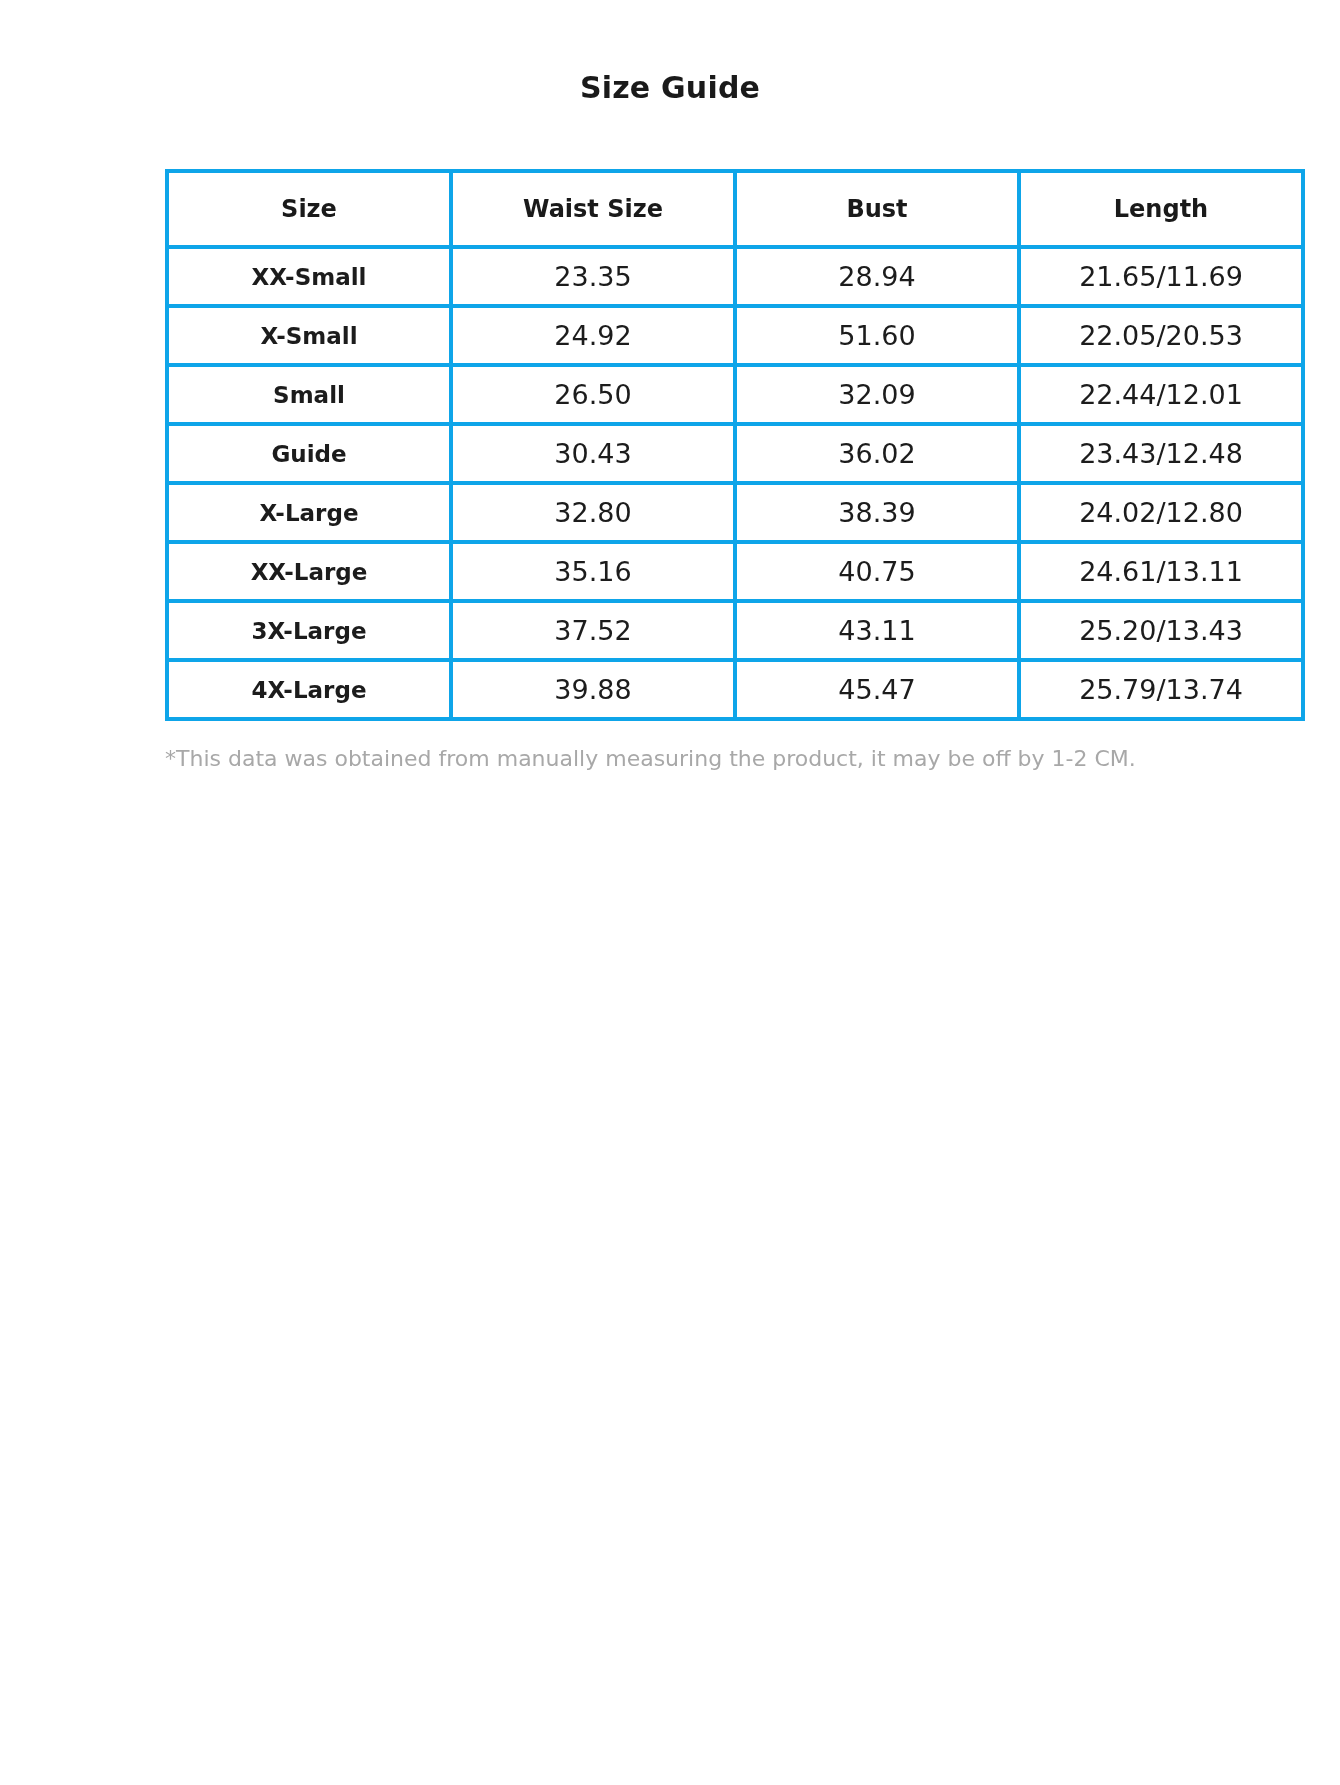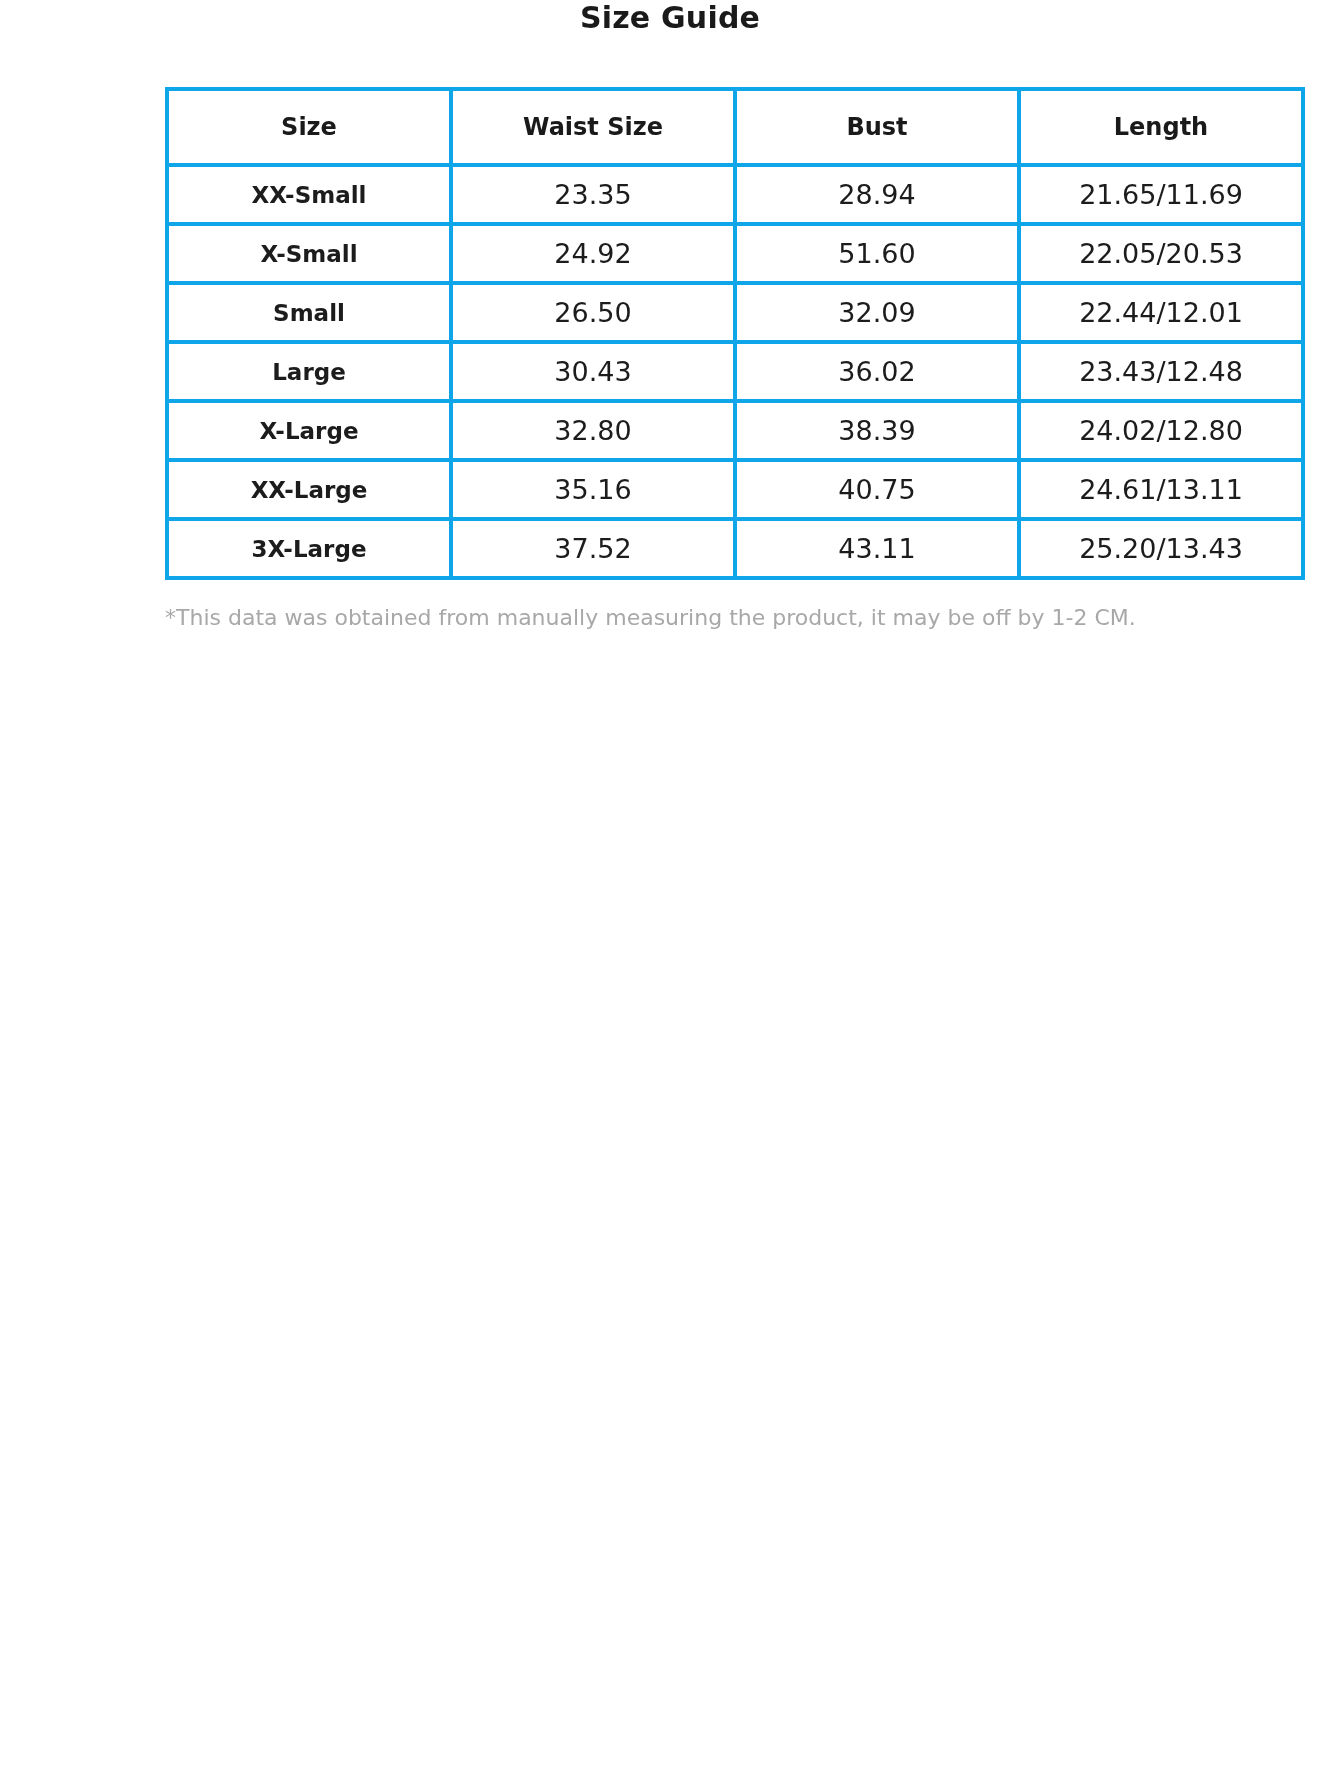--- a/index.html
+++ b/index.html
@@ -19,21 +19,22 @@
     width: 1340px;
     min-height: 1785px;
     padding: 0;
     position: relative;
   }
   .title {
     text-align: center;
     font-size: 30px;
     font-weight: bold;
     color: #1a1a1a;
-    margin: 0;
+    margin: 12px;
+    padding-top: 58px;
     letter-spacing: 0.2px;
   }
   .table-wrap {
     margin: 0 auto;
     width: 1010px;
     padding-top: 52px;
   }
   table.size-table {
     width: 1010px;
     border-collapse: collapse;
@@ -115,21 +116,21 @@
           <td>51.60</td>
           <td>22.05/20.53</td>
         </tr>
         <tr>
           <td class="size-cell">Small</td>
           <td>26.50</td>
           <td>32.09</td>
           <td>22.44/12.01</td>
         </tr>
         <tr>
-          <td class="size-cell">Large</td>
+          <td class="size-cell">Guide</td>
           <td>30.43</td>
           <td>36.02</td>
           <td>23.43/12.48</td>
         </tr>
         <tr>
           <td class="size-cell">X-Large</td>
           <td>32.80</td>
           <td>38.39</td>
           <td>24.02/12.80</td>
         </tr>
@@ -138,19 +139,25 @@
           <td>35.16</td>
           <td>40.75</td>
           <td>24.61/13.11</td>
         </tr>
         <tr>
           <td class="size-cell">3X-Large</td>
           <td>37.52</td>
           <td>43.11</td>
           <td>25.20/13.43</td>
         </tr>
+        <tr>
+          <td class="size-cell">4X-Large</td>
+          <td>39.88</td>
+          <td>45.47</td>
+          <td>25.79/13.74</td>
+        </tr>
       </tbody>
     </table>
   </div>
 
   <div class="footnote">*This data was obtained from manually measuring the product, it may be off by 1-2 CM.</div>
 
 </div>
 
 </body></html>

